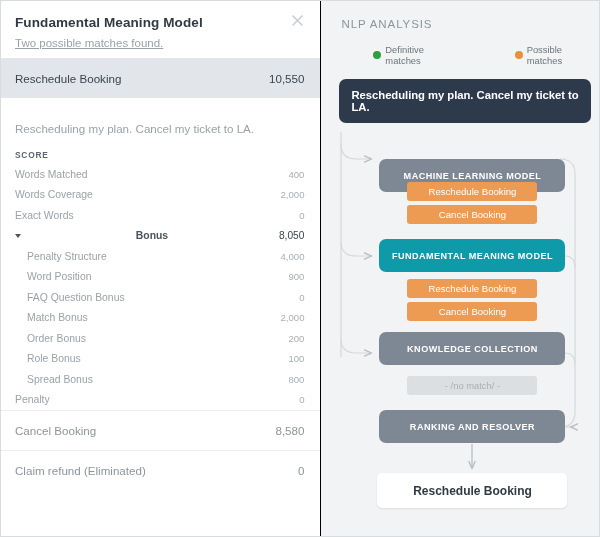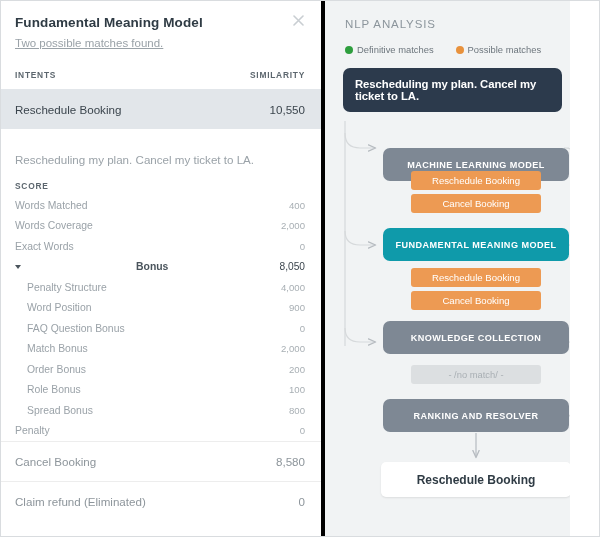--- a/index.html
+++ b/index.html
@@ -120,40 +120,40 @@
     border-left: 3.6px solid transparent;
     border-right: 3.6px solid transparent;
     border-top: 4.4px solid #4a545c;
     margin-right: 4px;
     vertical-align: 2px;
   }
 
   
   #right-panel {
     position: relative;
-    width: 249px;
+    width: 279px;
     height: 100%;
     background: #f1f3f4;
-    border-left: 4px solid #000000;
+    border-left: 1px solid #000000;
     overflow: hidden;
   }
   #nlp-title {
     font-size: 11.5px;
     letter-spacing: 0.9px;
     color: #8c959c;
     padding: 17px 0 0 20px;
     text-transform: uppercase;
   }
   #legend {
     display: flex;
     align-items: center;
     padding: 14px 0 0 20px;
     gap: 22px;
   }
-  .legend-item { display: flex; align-items: center; gap: 4px; }
+  .legend-item { display: flex; align-items: center; gap: 4px; margin-left: 32px; }
   .legend-dot { width: 8px; height: 8px; border-radius: 50%; display: block; }
   .legend-text { font-size: 9.4px; color: #6d767d; }
 
   #utterance-bubble {
     margin: 13px 8px 0 18px;
     background: #2c3a4c;
     color: #ffffff;
     font-size: 11.3px;
     font-weight: bold;
     border-radius: 7px;
@@ -225,24 +225,20 @@
       <div id="panel-title">Fundamental Meaning Model</div>
       <div id="panel-subtitle">Two possible matches found.</div>
     </div>
 
     <div id="close-icon">
       <svg width="11" height="11" viewBox="0 0 11 11" aria-hidden="true">
         <path d="M1 1 L10 10 M10 1 L1 10" stroke="#c9ced2" stroke-width="1.6" fill="none" stroke-linecap="round"></path>
       </svg>
     </div>
 
-    <div class="l-pad col-head-row">
-      <span class="col-head">INTENTS</span>
-      <span class="col-head">SIMILARITY</span>
-    </div>
 
     <div class="intent-row selected">
       <span>Reschedule Booking</span>
       <span class="val">10,550</span>
     </div>
 
     <div id="detail-block">
       <div id="processed-utterance-text">Rescheduling my plan. Cancel my ticket to LA.</div>
       <div class="section-label" id="score-label">SCORE</div>
       <div id="score-rows">

